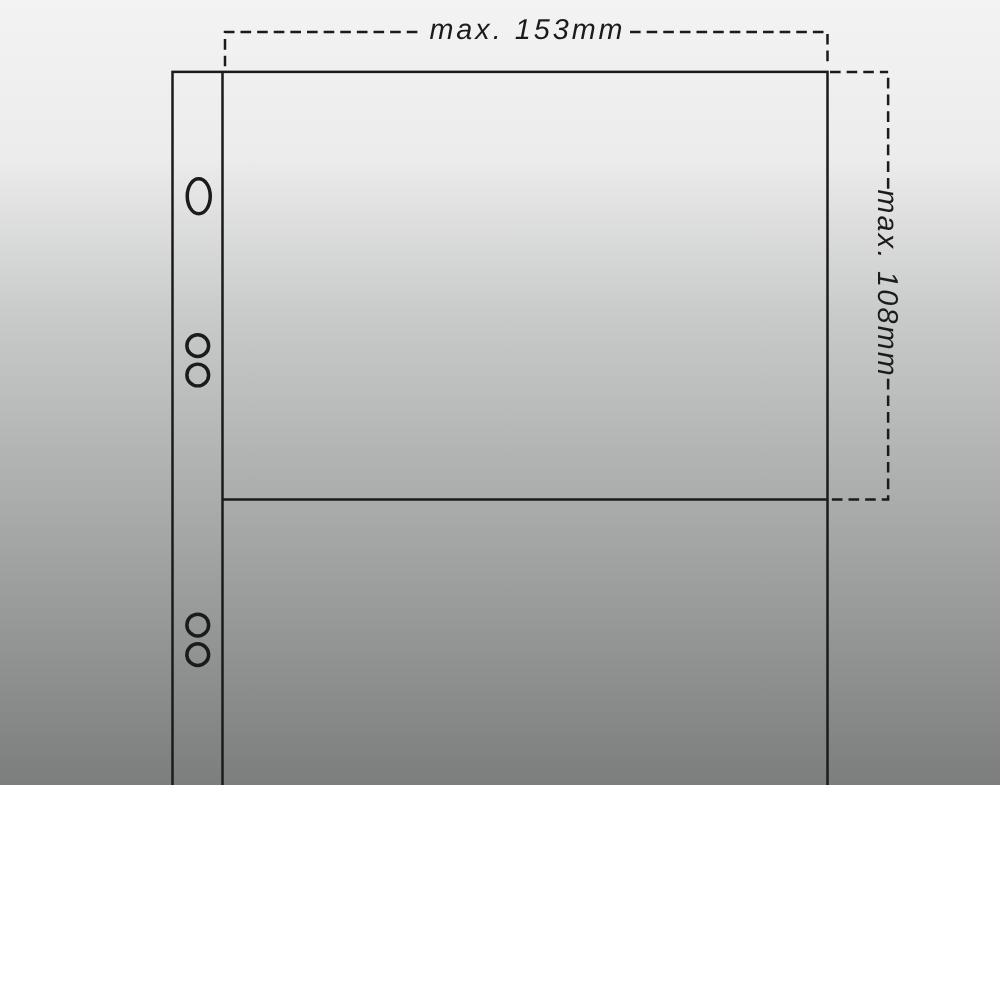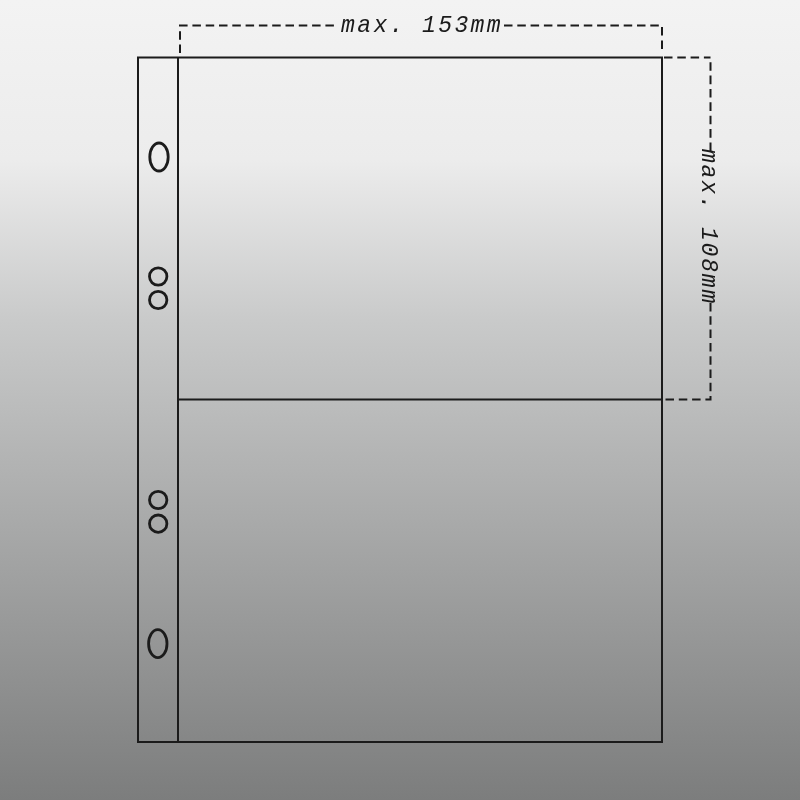--- a/index.html
+++ b/index.html
@@ -1,18 +1,18 @@
 <!DOCTYPE html>
 <html><head>
 <meta charset="utf-8">
 <style>
   html,body{margin:0;padding:0;}
-  #stage{position:relative;width:800px;height:800px;overflow:hidden;
+  #stage{position:relative;width:800px;height:628px;overflow:hidden;
     background:linear-gradient(180deg,#f3f3f3 0%,#ececec 20%,#c9caca 40%,#7c7d7d 100%);
-    font-family:Liberation Mono, monospace;}
+    font-family:Liberation Sans, sans-serif;}
   svg{position:absolute;left:0;top:0;}
 </style>
 </head>
 <body>
 
 <div id="stage">
 <svg width="800" height="800" viewBox="0 0 800 800">
 
   <rect x="138" y="57.5" width="524" height="684.5" fill="none" stroke="#1b1b1b" stroke-width="2"></rect>
 

